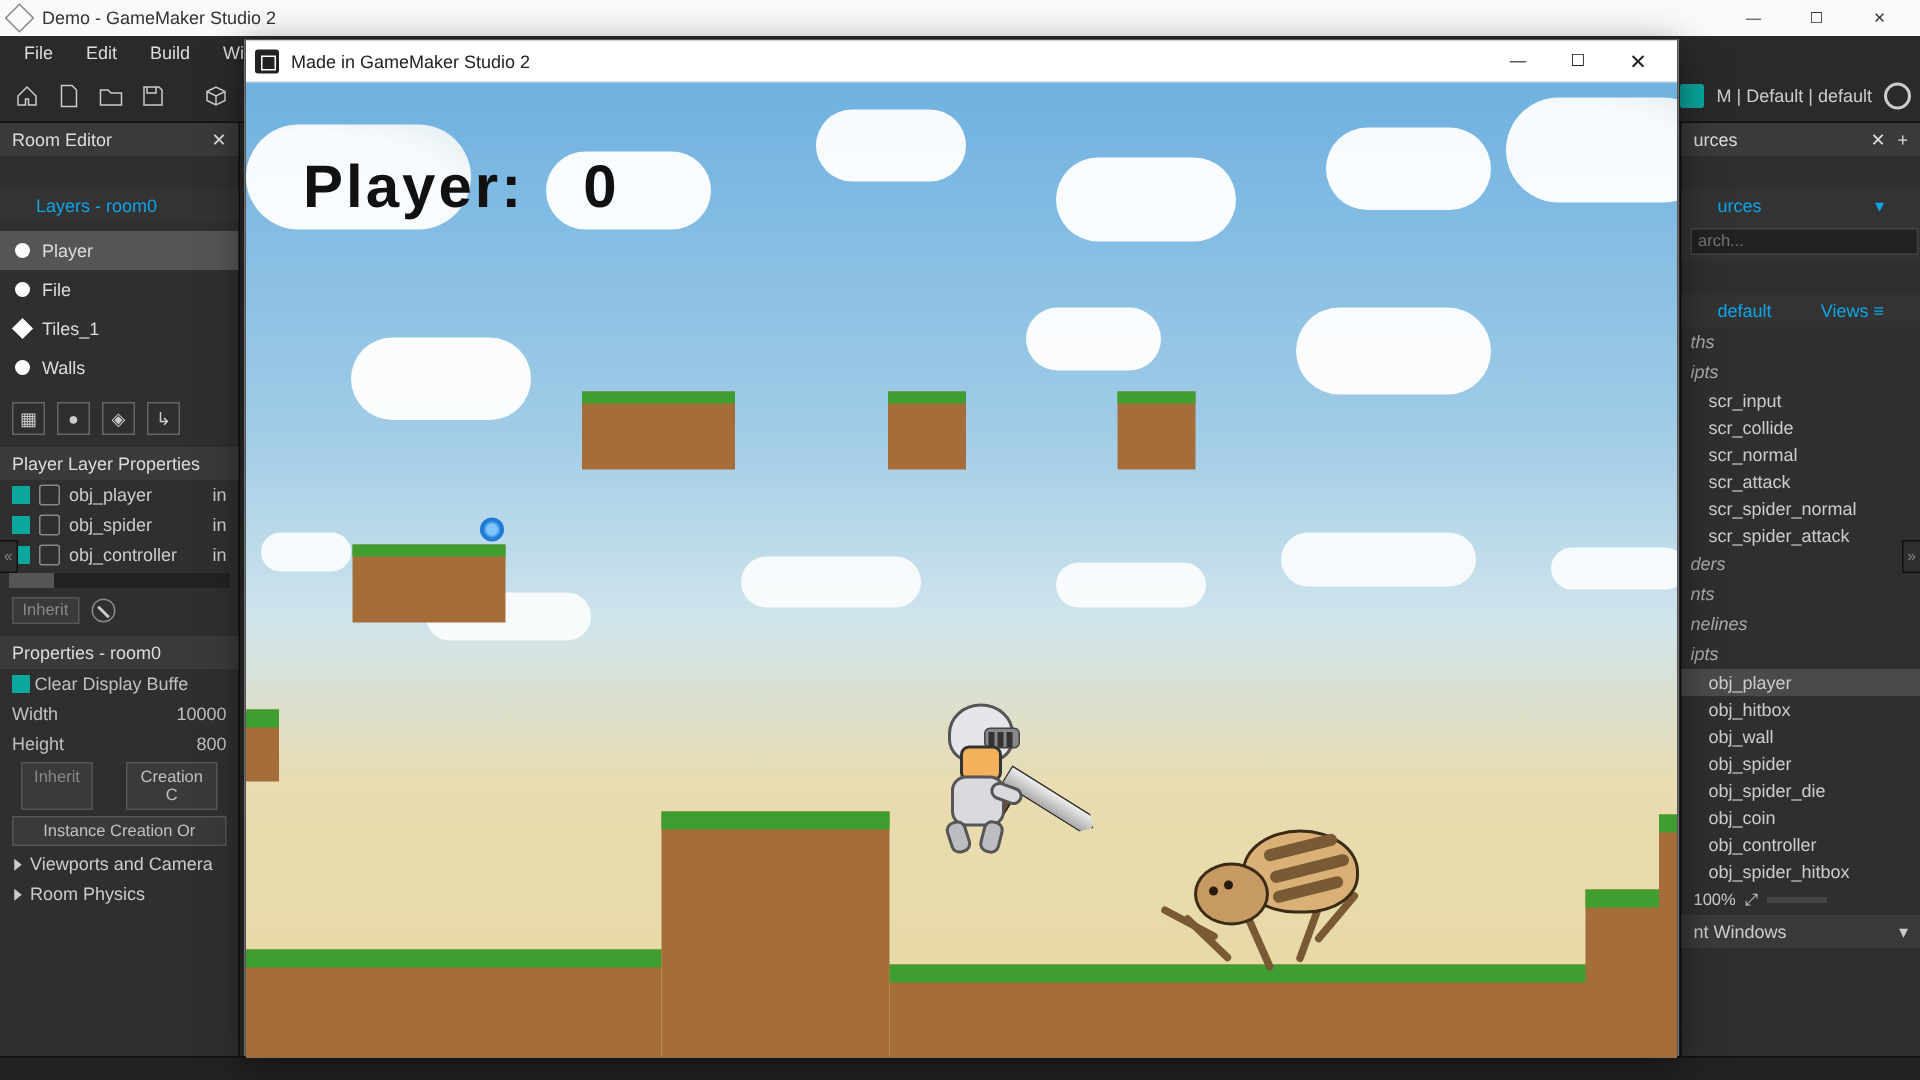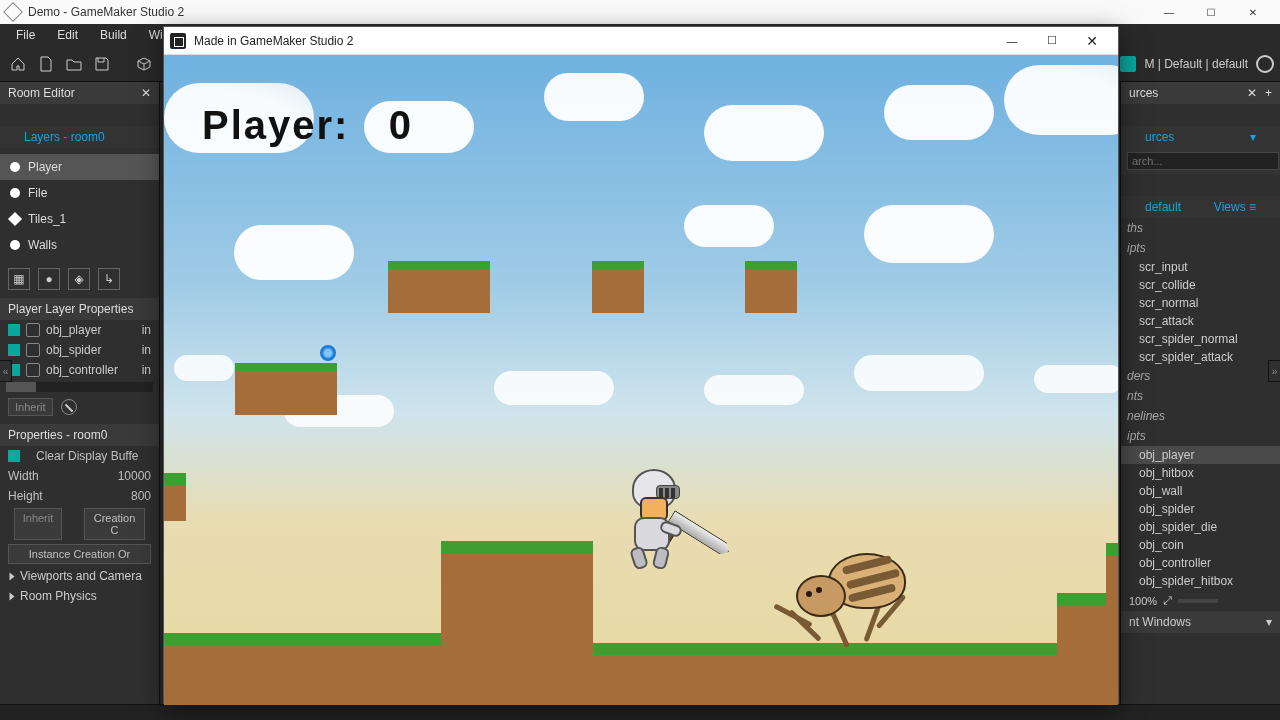--- a/index.html
+++ b/index.html
@@ -32,21 +32,21 @@
 .section-header { background:#3a3a3a; padding:4px 8px; color:#ddd; margin-top:4px; font-size:12px;}
 .proplist .row { display:flex; align-items:center; gap:6px; padding:3px 8px; color:#ccc;}
 .proplist .row .cb { width:12px; height:12px; background:#0aa79e; border:1px solid #0aa79e;}
 .proplist .row .ic { width:14px; height:14px; border:1px solid #888; border-radius:2px;}
 .controls-row { display:flex; align-items:center; gap:8px; padding:4px 8px;}
 .controls-row input { background:#222; border:1px solid #444; color:#ccc; padding:2px 4px; width:60px; font-size:11px;}
 .controls-row .pill { background:#3a3a3a; border:1px solid #555; padding:2px 6px; font-size:11px; color:#888;}
 .controls-row .clr { width:16px;height:16px;border:1px solid #888;border-radius:50%; position:relative;}
 .controls-row .clr::after{content:"";position:absolute;left:2px;top:7px;width:10px;height:2px;background:#ccc;transform:rotate(45deg);}
 .room-props .rp { display:flex; justify-content:space-between; padding:3px 8px;}
-.room-props .cbrow { display:flex; align-items:center; gap:16px; padding:3px 8px;text-align:center;}
+.room-props .cbrow { display:flex; align-items:center; gap:3px; padding:3px 8px;text-align:center;}
 .room-props .cbrow .cb { width:12px; height:12px; background:#0aa79e;}
 .room-props .btn { background:#3a3a3a; border:1px solid #555; padding:3px 6px; margin:2px 8px; font-size:11px; text-align:center;}
 .room-props .expand { padding:3px 8px; display:flex; align-items:center; gap:4px; color:#ccc;}
 .room-props .expand .tri { width:0;height:0;border-left:4px solid transparent;border-right:4px solid transparent;border-bottom:5px solid #ccc; transform:rotate(90deg);}
 .scrollbar-h { height:10px; background:#222; position:relative; margin:2px 6px;}
 .scrollbar-h .thumb{ position:absolute; left:0; top:0; height:10px; width:30px; background:#555;}
 
 
 .rightpanel { position:absolute; right:0; top:82px; width:160px; bottom:0; background:#2f2f2f; border-left:1px solid #111;}
 .search-row { display:flex; align-items:center; gap:4px; padding:4px 6px; background:#333;}

